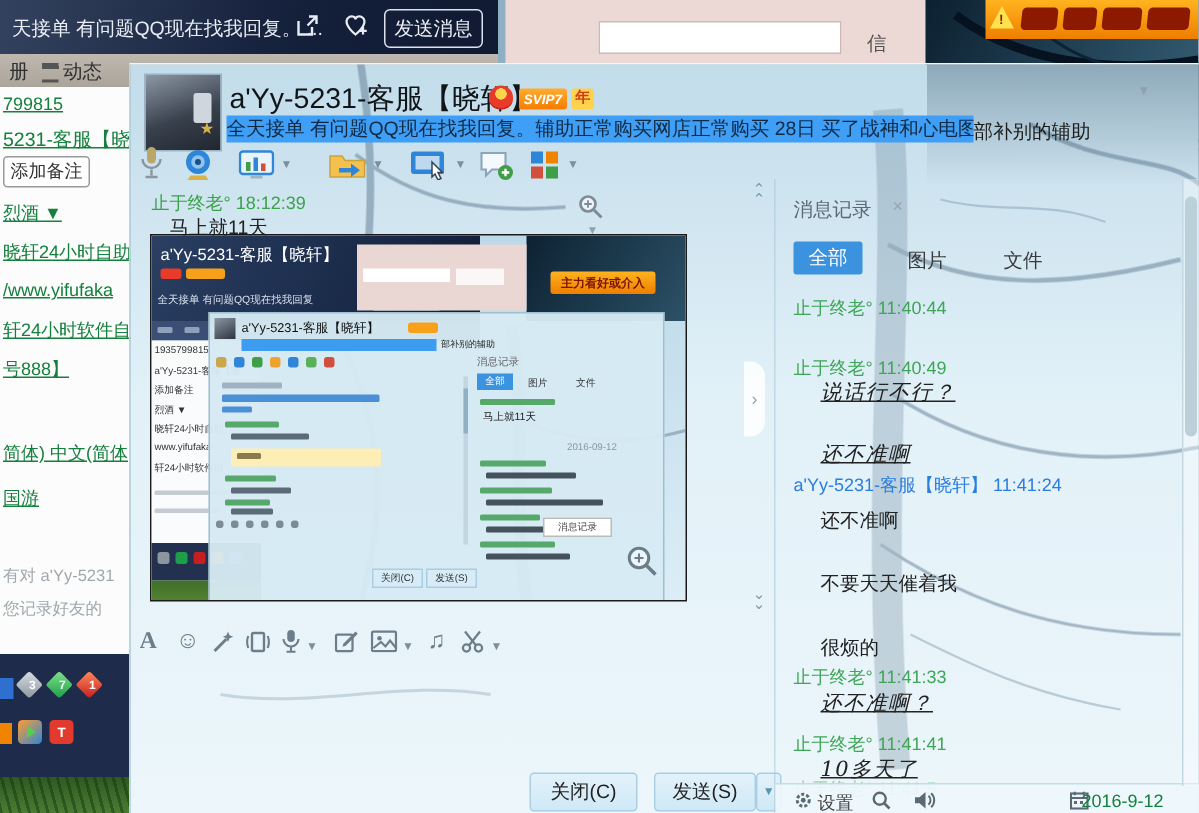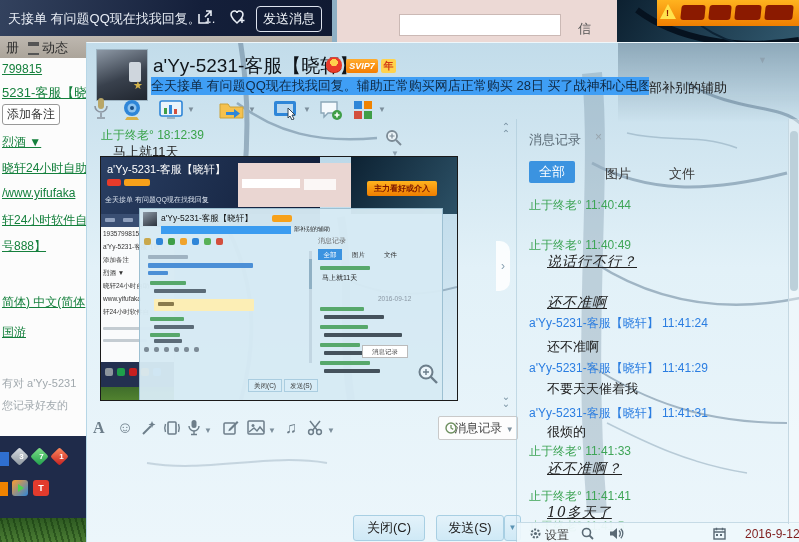--- a/index.html
+++ b/index.html
@@ -492,49 +492,39 @@
     <div class="p in-caret" style="left:181px">▼</div>
     <div class="p in-ic" style="left:198px">♫</div>
     <div class="p" style="left:220px;top:377px">
       <svg width="17" height="16" viewBox="0 0 17 16">
           <circle cx="4" cy="12" r="2.4" fill="none" stroke="#6d7e8a" stroke-width="1.5"></circle>
           <circle cx="12" cy="12" r="2.4" fill="none" stroke="#6d7e8a" stroke-width="1.5"></circle>
           <path d="M5.5,10.5 L13,1 M10.5,10.5 L3,1" stroke="#6d7e8a" stroke-width="1.5"></path>
         </svg>
     </div>
     <div class="p in-caret" style="left:240px">▼</div>
-    <div class="p btn-history">
-      <svg style="position:absolute;left:6px;top:5px" width="12" height="12" viewBox="0 0 12 12">
-          <circle cx="6" cy="6" r="5" fill="none" stroke="#6d8f5f" stroke-width="1.4"></circle>
-          <path d="M6,3 v3 l2.2,1.4" fill="none" stroke="#6d8f5f" stroke-width="1.3"></path>
-        </svg>
-      <span style="margin-left:12px">消息记录</span>
-      <span style="font-size:8px;color:#7d8f9c">▼</span>
-    </div>
 
     <div class="p blue-btn btn-close">关闭(C)</div>
     <div class="p blue-btn btn-send">发送(S)</div>
     <div class="p blue-btn btn-send-caret">▼</div>
 
     <div class="p" id="record-panel">
       <div class="p rp-title">消息记录</div>
       <div class="p rp-close">×</div>
       <div class="p rp-tab-all">全部</div>
       <div class="p rp-tab" style="left:88px">图片</div>
       <div class="p rp-tab" style="left:152px">文件</div>
 
       <div class="p rn peer" style="top:78px"><span>止于终老°</span> <span>11:40:44</span></div>
       <div class="p rn peer" style="top:118px"><span>止于终老°</span> <span>11:40:49</span></div>
       <div class="p rt hand" style="top:134px">说话行不行？</div>
       <div class="p rt hand" style="top:175px">还不准啊</div>
       <div class="p rn self" style="top:196px"><span>a'Yy-5231-客服【晓轩】</span> <span>11:41:24</span></div>
       <div class="p rt" style="top:219px">还不准啊</div>
-      <div class="p rn self" style="top:241px"><span>a'Yy-5231-客服【晓轩】</span> <span>11:41:29</span></div>
       <div class="p rt" style="top:261px">不要天天催着我</div>
-      <div class="p rn self" style="top:286px"><span>a'Yy-5231-客服【晓轩】</span> <span>11:41:31</span></div>
       <div class="p rt" style="top:304px">很烦的</div>
       <div class="p rn peer" style="top:324px"><span>止于终老°</span> <span>11:41:33</span></div>
       <div class="p rt hand" style="top:341px">还不准啊？</div>
       <div class="p rn peer" style="top:369px"><span>止于终老°</span> <span>11:41:41</span></div>
       <div class="p rt hand" style="top:385px">10多天了</div>
       <div class="p rn peer faded" style="top:399px"><span>止于终老°</span> <span>11:41:5</span></div>
 
       <div class="p rp-footer">
         <svg class="p" style="left:12px;top:4px" width="13" height="13" viewBox="0 0 13 13">
             <circle cx="6.5" cy="6.5" r="4" fill="none" stroke="#5a6a75" stroke-width="2" stroke-dasharray="2 1.4"></circle>
@@ -548,21 +538,21 @@
         <svg class="p" style="left:92px;top:4px" width="15" height="13" viewBox="0 0 15 13">
             <path d="M1,4.5 h3 l4,-3.5 v11 l-4,-3.5 h-3 Z" fill="#5a6a75"></path>
             <path d="M10,3.5 a4,4 0 0 1 0,6 M11.8,1.8 a6.5,6.5 0 0 1 0,9.4" fill="none" stroke="#5a6a75" stroke-width="1.3"></path>
           </svg>
         <svg class="p" style="left:196px;top:4px" width="13" height="13" viewBox="0 0 13 13">
             <rect x="1" y="2" width="11" height="10" fill="none" stroke="#5a6a75" stroke-width="1.4"></rect>
             <path d="M1,5 h11 M3.5,0.8 v2.4 M9.5,0.8 v2.4" stroke="#5a6a75" stroke-width="1.4"></path>
             <rect x="3" y="7" width="2" height="2" fill="#5a6a75"></rect>
             <rect x="7" y="7" width="2" height="2" fill="#5a6a75"></rect>
           </svg>
-        <span class="p rpf-txt" style="left:228px;color:#7f1d1d">2016-9-12</span>
+        <span class="p rpf-txt" style="left:204px;color:#15803d">2016-9-12</span>
       </div>
     </div>
 
     <div class="p scrollbar">
         <i></i>
       </div>
   </div>
 
 </div>
 

